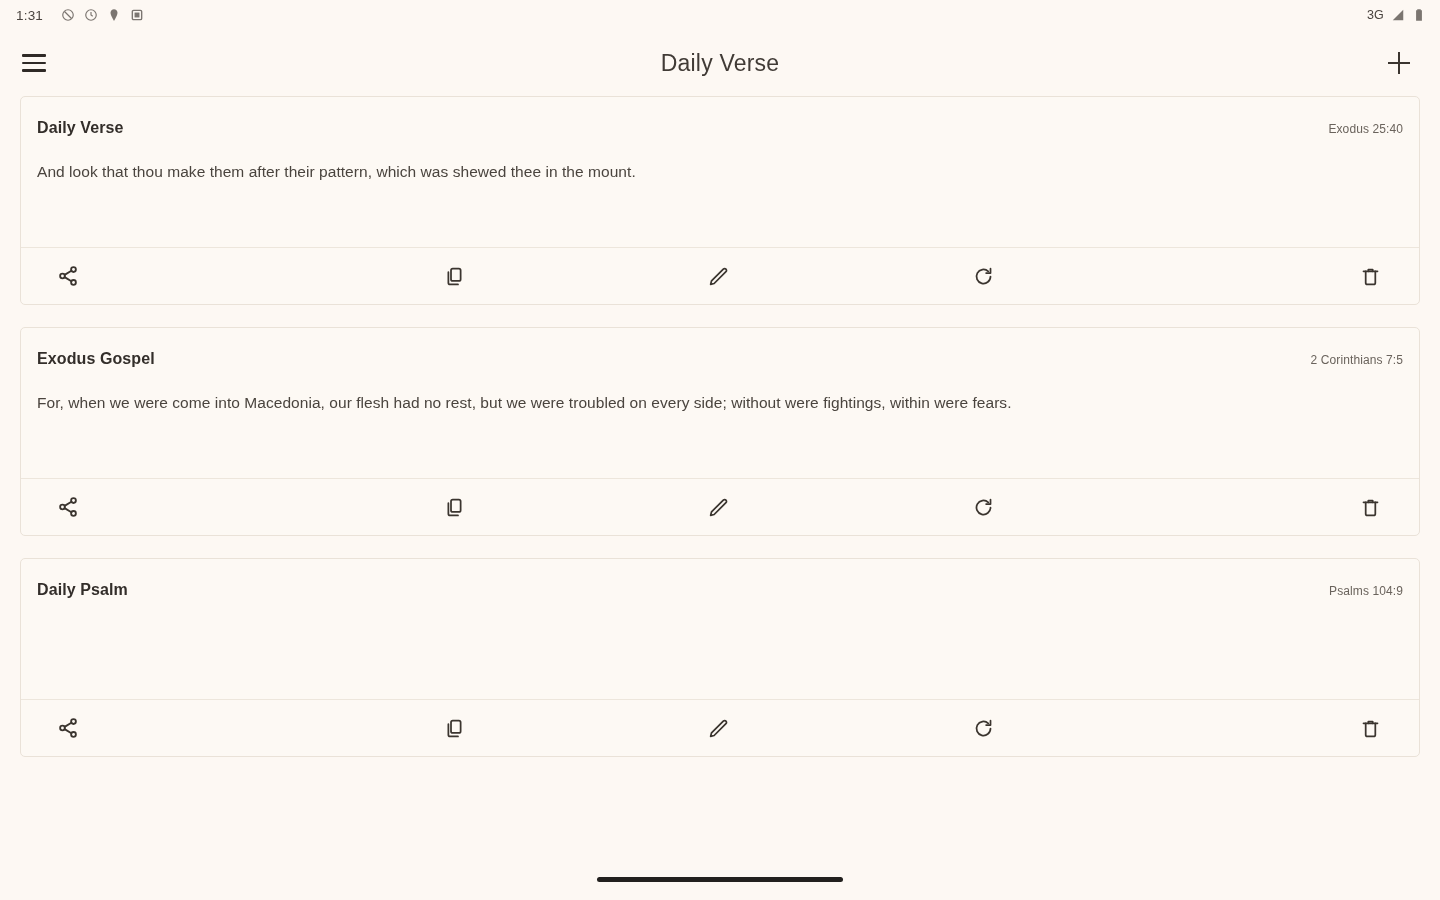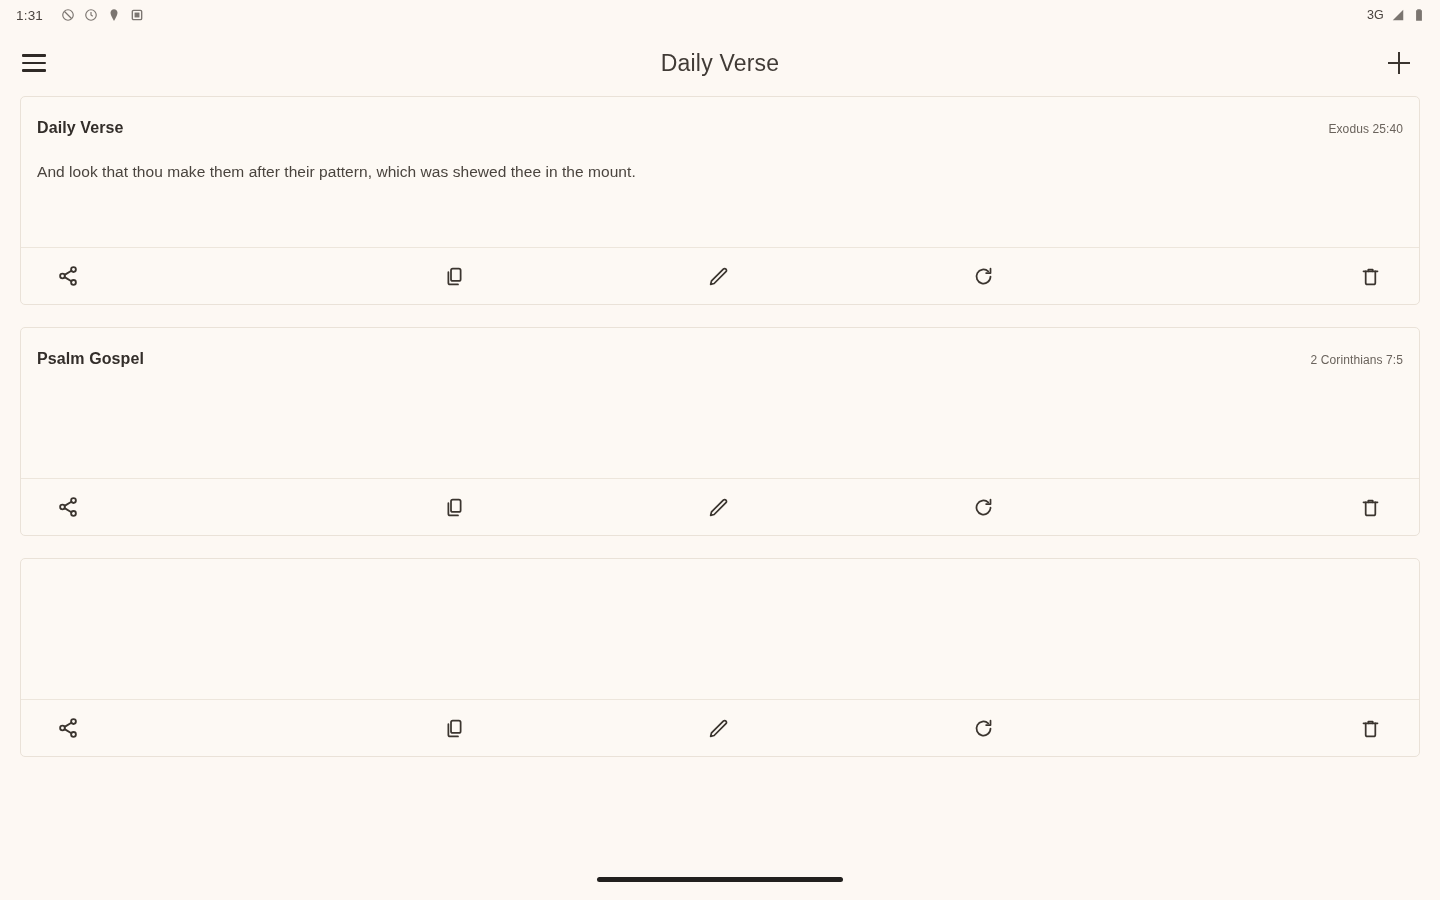--- a/index.html
+++ b/index.html
@@ -230,23 +230,24 @@
             <path d="M6.5 6v13a2 2 0 0 0 2 2h7a2 2 0 0 0 2-2V6"></path>
             <path d="M9.5 6V4h5v2"></path>
         </svg>
       </div>
     </div>
   </div>
 
   <div class="card">
     <div class="card-body tall">
       <div class="card-head">
-        <div class="card-title">Psalm Gospel</div>
+        <div class="card-title">Exodus Gospel</div>
         <div class="card-ref">2 Corinthians 7:5</div>
       </div>
+      <div class="card-text">For, when we were come into Macedonia, our flesh had no rest, but we were troubled on every side; without were fightings, within were fears.</div>
     </div>
     <div class="card-divider"></div>
     <div class="actions">
       <div class="action">
         <svg width="22" height="22" viewBox="0 0 24 24" fill="none" stroke="#3B352F" stroke-width="2" stroke-linecap="round" stroke-linejoin="round">
           <circle cx="18" cy="5" r="2.6"></circle>
             <circle cx="6" cy="12" r="2.6"></circle>
             <circle cx="18" cy="19" r="2.6"></circle>
           <line x1="8.3" y1="10.8" x2="15.7" y2="6.2"></line>
             <line x1="8.3" y1="13.2" x2="15.7" y2="17.8"></line>
@@ -274,20 +275,24 @@
           <line x1="4" y1="6" x2="20" y2="6"></line>
             <path d="M6.5 6v13a2 2 0 0 0 2 2h7a2 2 0 0 0 2-2V6"></path>
             <path d="M9.5 6V4h5v2"></path>
         </svg>
       </div>
     </div>
   </div>
 
   <div class="card">
     <div class="card-body short">
+      <div class="card-head">
+        <div class="card-title">Daily Psalm</div>
+        <div class="card-ref">Psalms 104:9</div>
+      </div>
     </div>
     <div class="card-divider"></div>
     <div class="actions">
       <div class="action">
         <svg width="22" height="22" viewBox="0 0 24 24" fill="none" stroke="#3B352F" stroke-width="2" stroke-linecap="round" stroke-linejoin="round">
           <circle cx="18" cy="5" r="2.6"></circle>
             <circle cx="6" cy="12" r="2.6"></circle>
             <circle cx="18" cy="19" r="2.6"></circle>
           <line x1="8.3" y1="10.8" x2="15.7" y2="6.2"></line>
             <line x1="8.3" y1="13.2" x2="15.7" y2="17.8"></line>

